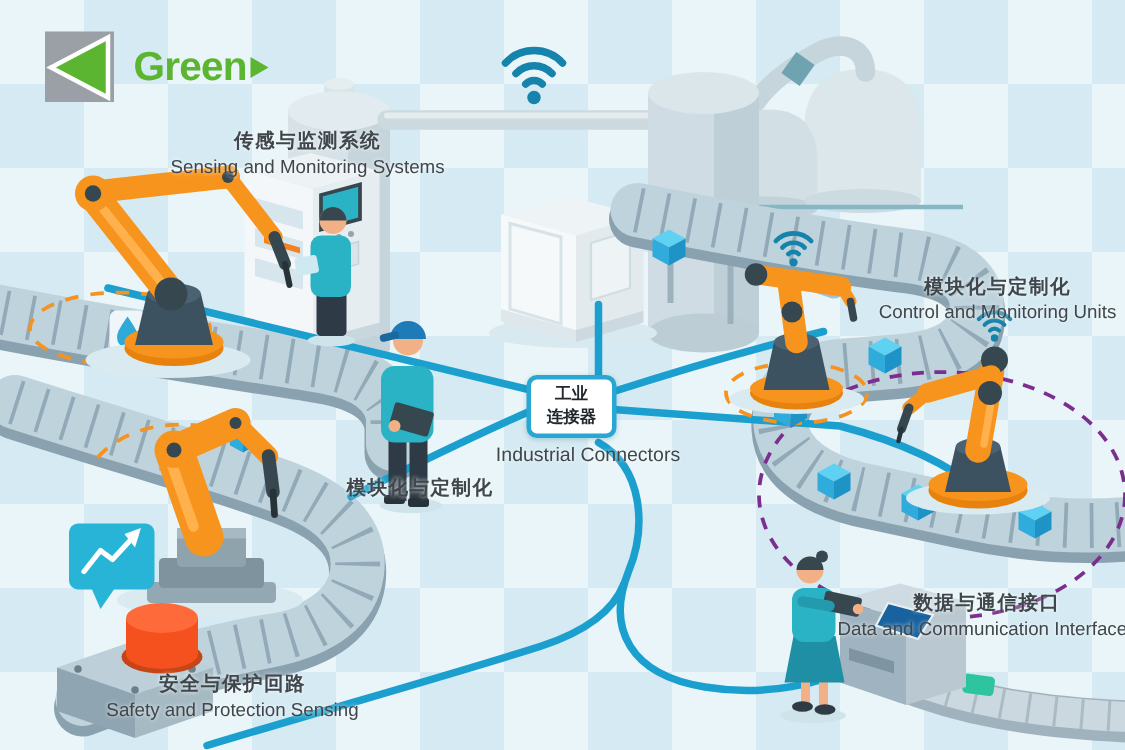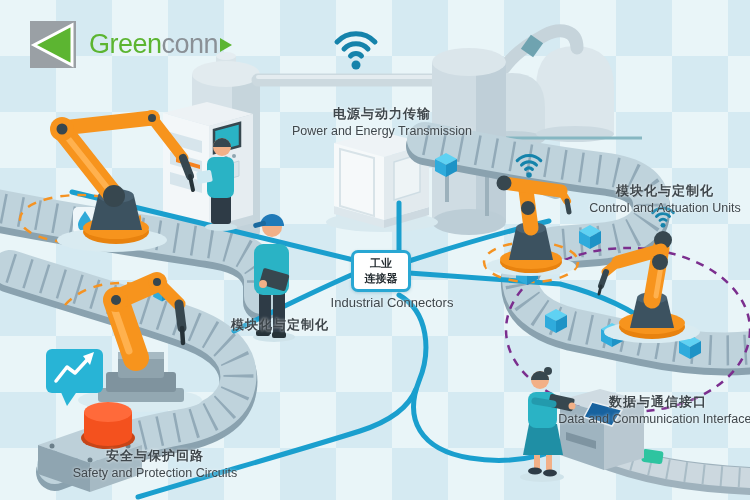--- a/index.html
+++ b/index.html
@@ -11,21 +11,21 @@
       linear-gradient(45deg,#d5eaf2 25%,transparent 25%,transparent 75%,#d5eaf2 75%),
       linear-gradient(45deg,#d5eaf2 25%,transparent 25%,transparent 75%,#d5eaf2 75%);
     background-position:0 0,56px 56px;
     background-size:112px 112px;
   }
   .scene{position:absolute;left:0;top:0;}
   
   .logo{position:absolute;left:30px;top:21px;display:flex;align-items:center;gap:13px;z-index:30;}
   .logo-mark{position:relative;width:46px;height:47px;background:#9aa0a5;}
   .logo-mark svg{position:absolute;left:-4px;top:1px;}
-  .logo-text{font-weight:400;font-size:27px;letter-spacing:-0.5px;line-height:1;display:flex;align-items:center;}
+  .logo-text{font-weight:700;font-size:27px;letter-spacing:-0.5px;line-height:1;display:flex;align-items:center;}
   .logo-green{color:#5cb531;}
   .logo-gray{color:#8a9096;}
   .logo-tip{width:0;height:0;border-left:12px solid #5cb531;border-top:7px solid transparent;border-bottom:7px solid transparent;margin-left:2px;}
   
   .label{position:absolute;transform:translateX(-50%);text-align:center;color:#3f474c;white-space:nowrap;z-index:20;text-shadow:0 0 3px rgba(255,255,255,.85);}
   .label .zh{font-size:13px;font-weight:700;letter-spacing:1px;}
   .label .en{font-size:12.5px;font-weight:400;margin-top:1px;}
   
   .hub{position:absolute;left:351px;top:250px;width:52px;background:#ffffff;border:3px solid #29a7d3;border-radius:7px;
        text-align:center;font-size:11px;font-weight:700;color:#20282d;line-height:1.35;padding:3px 1px;z-index:25;
@@ -303,44 +303,43 @@
   </svg>
 
   <div class="logo">
     <div class="logo-mark">
       <svg width="54" height="46" viewBox="0 0 54 46">
         <polygon points="46,3 46,43 8,23" fill="#5cb531" stroke="#ffffff" stroke-width="3"></polygon>
       </svg>
     </div>
     <div class="logo-text">
       <span class="logo-green">Green</span>
-        <span class="logo-gray">conn</span>
       <span class="logo-tip"></span>
     </div>
   </div>
 
   <div class="hub">
     <div>工业</div>
     <div>连接器</div>
   </div>
   <div class="hub-caption">Industrial Connectors</div>
 
-  <div class="label" style="left:382px;top:105px;">
-    <div class="zh">电源与动力传输</div>
-    <div class="en">Power and Energy Transmission</div>
+  <div class="label" style="left:205px;top:85px;">
+    <div class="zh">传感与监测系统</div>
+    <div class="en">Sensing and Monitoring Systems</div>
   </div>
   <div class="label" style="left:665px;top:182px;">
     <div class="zh">模块化与定制化</div>
-    <div class="en">Control and Actuation Units</div>
+    <div class="en">Control and Monitoring Units</div>
   </div>
   <div class="label" style="left:280px;top:316px;">
     <div class="zh">模块化与定制化</div>
   </div>
   <div class="label" style="left:658px;top:393px;">
     <div class="zh">数据与通信接口</div>
     <div class="en">Data and Communication Interfaces</div>
   </div>
   <div class="label" style="left:155px;top:447px;text-align:center;">
     <div class="zh">安全与保护回路</div>
-    <div class="en">Safety and Protection Circuits</div>
+    <div class="en">Safety and Protection Sensing</div>
   </div>
 
 </div>
 
 </body></html>

